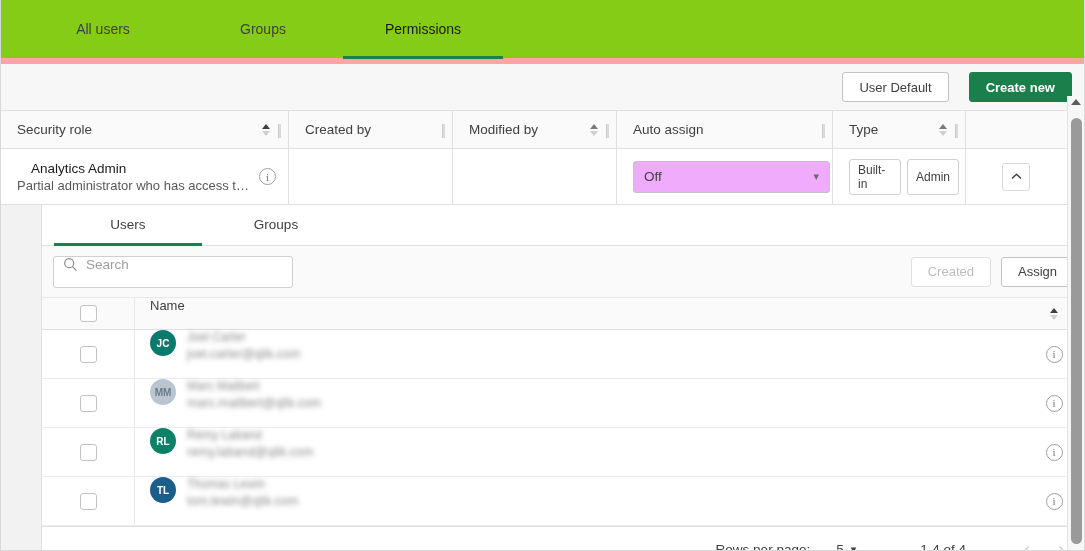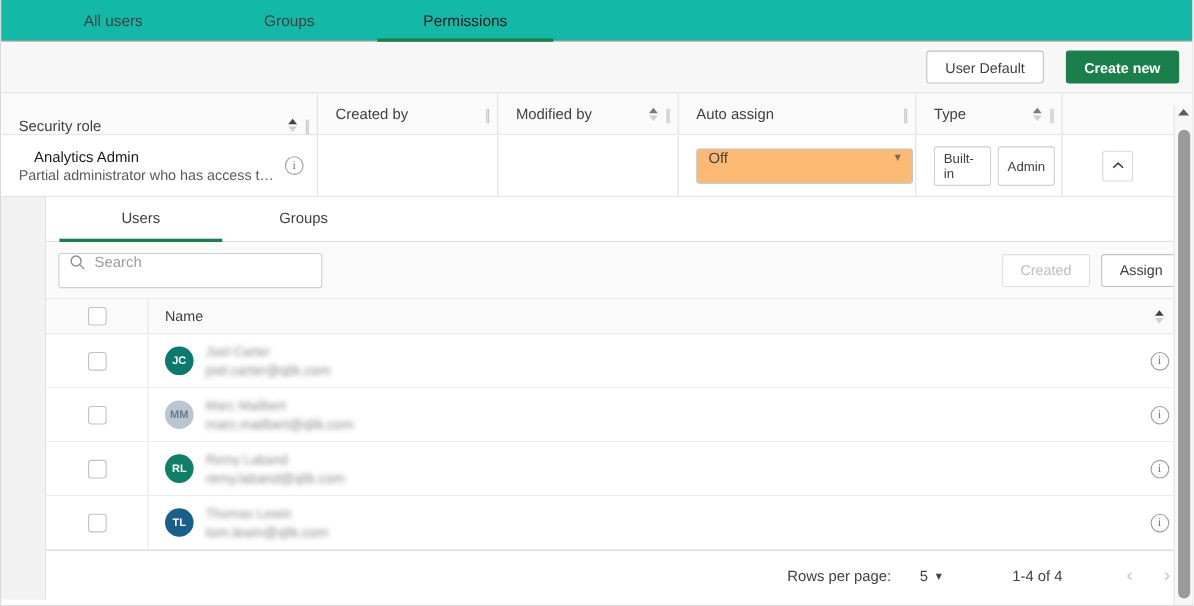--- a/index.html
+++ b/index.html
@@ -14,23 +14,23 @@
     position: relative;
     width: 1085px; height: 551px;
     background: #ffffff;
     border: 1px solid #d9d9d9;
     border-top: 0;
     overflow: hidden;
   }
 
   
   .topbar {
-    height: 38px;
-    background: #14b8a6;
-    border-bottom: 1px solid #fca5a5;
+    height: 64px;
+    background: #84cc16;
+    border-bottom: 6px solid #fca5a5;
     display: flex;
     align-items: stretch;
     padding-left: 22px;
   }
   .toptab {
     position: relative;
     display: flex; align-items: center; justify-content: center;
     min-width: 160px;
     font-size: 14px;
     color: #404040;
@@ -98,21 +98,21 @@
   .gh.last { border-right: 0; }
   .gh-label { flex: 0 0 auto; }
   .gh-tools { margin-left: auto; display: flex; align-items: center; gap: 7px; padding-right: 8px; }
   .sorter { display: flex; flex-direction: column; align-items: center; line-height: 0; cursor: pointer; }
   .sorter i { display: block; width: 0; height: 0; border-left: 4px solid transparent; border-right: 4px solid transparent; }
   .sorter i.up { border-bottom: 5px solid #7a7a7a; margin-bottom: 2px; }
   .sorter i.dn { border-top: 5px solid #cfcfcf; }
   .sorter.asc i.up { border-bottom-color: #404040; }
   .resizer { color: #c9c9c9; font-size: 14px; cursor: col-resize; letter-spacing: -2px; }
 
-  .c-role { width: 288px; align-items: flex-end; }
+  .c-role { width: 288px; }
   .c-created { width: 164px; }
   .c-modified { width: 164px; }
   .c-auto { width: 216px; }
   .c-type { width: 133px; }
   .c-end { width: 100px; }
 
   
   .role-row {
     display: flex;
     height: 56px;
@@ -127,22 +127,22 @@
   .info-circle {
     width: 17px; height: 17px; border-radius: 50%;
     border: 1px solid #9e9e9e; color: #767676;
     font-size: 11px; font-family: "Liberation Serif", serif;
     display: inline-flex; align-items: center; justify-content: center;
     cursor: pointer; flex: none;
   }
   .select {
     width: 197px; height: 32px;
     border: 1px solid #c2c2c2; border-radius: 3px;
-    background: #fdba74;
-    display: flex; 
+    background: #f0abfc;
+    display: flex; align-items: center;
     padding: 0 10px;
     font-size: 13.5px; color: #404040;
     cursor: pointer;
   }
   .select .chev { margin-left: auto; color: #6b6b6b; font-size: 11px; }
   .tag {
     height: 22px; padding: 17px 8px;
     border: 1px solid #d0d0d0; border-radius: 3px;
     background: #fff; color: #404040;
     font-size: 12px;
@@ -216,21 +216,21 @@
     border-bottom: 1px solid #e0e0e0;
     display: flex; align-items: center;
     font-size: 13px; color: #404040;
   }
   .cb-cell { width: 93px; flex: none; display: flex; align-items: center; justify-content: center; border-right: 1px solid #e8e8e8; height: 100%; }
   .cbx {
     width: 17px; height: 17px;
     border: 1px solid #c2c2c2; border-radius: 3px;
     background: #fff; cursor: pointer;
   }
-  .name-cell { flex: 1; display: flex; align-items: center; padding-left: 15px; min-width: 0; height: 100%; }
+  .name-cell { flex: 1; display: flex; padding-left: 15px; min-width: 0; height: 100%; }
   .end-cell { width: 60px; flex: none; display: flex; align-items: center; justify-content: center; height: 100%; }
 
   .u-row {
     height: 49px;
     display: flex; align-items: center;
     border-bottom: 1px solid #ececec;
     background: #fff;
   }
   .avatar {
     width: 26px; height: 26px; border-radius: 50%;

